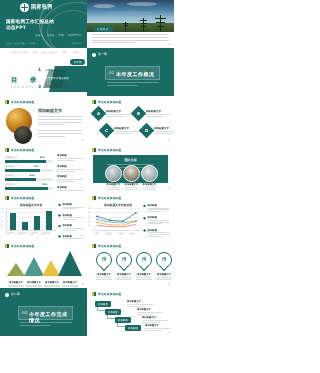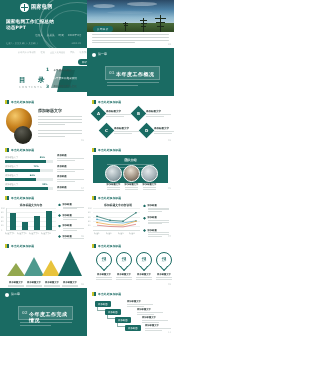--- a/index.html
+++ b/index.html
@@ -71,21 +71,21 @@
   .photo-badge {
     position:absolute; left:6px; top:26px; background:#1a6b63; color:#fff;
     font-size:2.6px; padding:1.2px 4px; border-radius:4px; letter-spacing:.3px;
   }
   .para { position:absolute; left:5px; top:34px; width:77px; }
   .para .line { height:1.1px; background:#cfd6d5; margin-bottom:1.7px; border-radius:1px; }
   .para .line.s { width:56%; }
   .photo-pg { position:absolute; right:3px; bottom:2px; color:#b9c2c1; font-size:2.4px; }
 
   
-  #contents-slide { left:12px; top:48px; width:87px; height:48px; background:#fff; }
+  #contents-slide { left:4px; top:48px; width:87px; height:48px; background:#fff; }
   .mini-row { position:absolute; top:3px; display:flex; gap:5px; left:6px; }
   .mini-row span { color:#b9c2c1; font-size:2.2px; }
   .cbadge {
     position:absolute; right:6px; top:11px; background:#1a6b63; color:#fff;
     font-size:2.6px; padding:1px 3.5px; border-radius:3px;
   }
   .cwedge {
     position:absolute; right:0; top:18px; width:42px; height:26px;
     background:#1a6b63;
     clip-path:polygon(14% 0,100% 0,100% 100%,0 100%);

